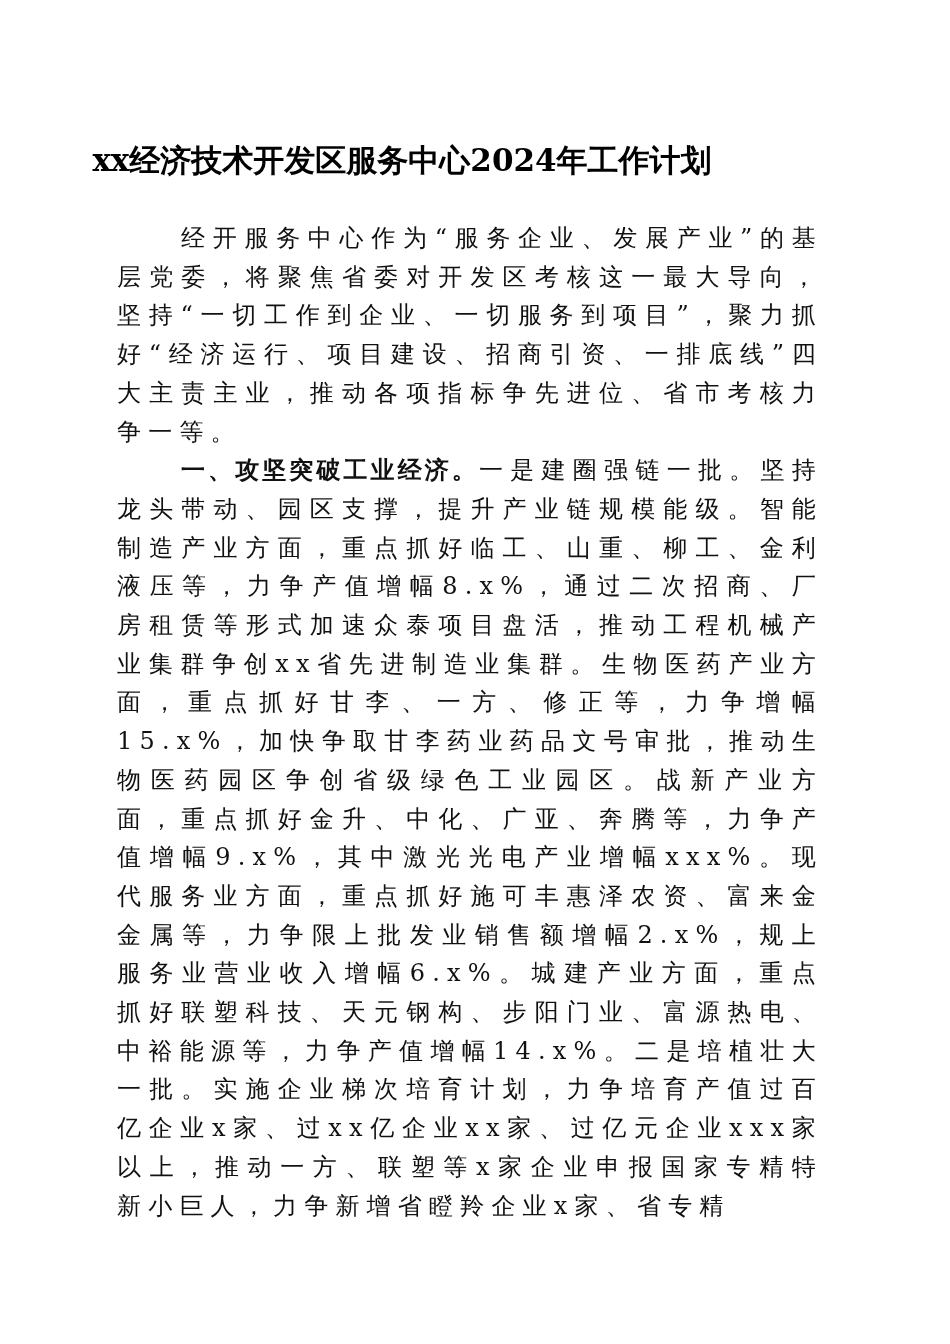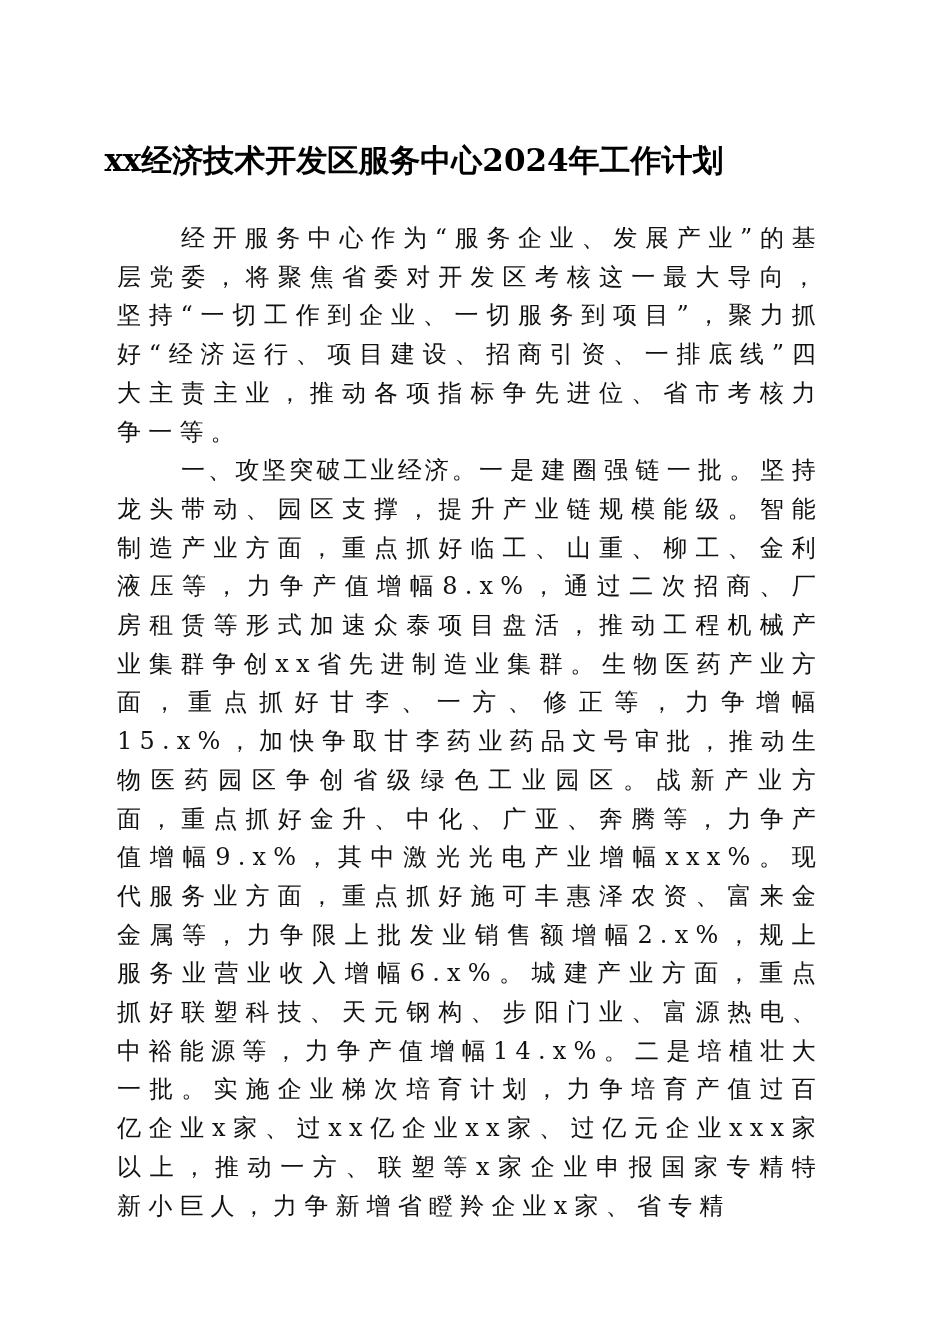--- a/index.html
+++ b/index.html
@@ -2,41 +2,41 @@
 <html><head>
   <meta charset="utf-8">
   <style>
     html, body { margin: 0; padding: 0; background: #ffffff; }
     body { width: 950px; height: 1344px; position: relative; overflow: hidden; }
     .page {
       position: absolute; left: 0; top: 0; width: 950px; height: 1344px;
       background: #ffffff;
     }
     .title {
-      position: absolute; left: 16px; top: 138px; width: 796px;
+      position: absolute; left: 4px; top: 138px; width: 796px;
       text-align: center;
       font-family: "DejaVu Serif", "Liberation Serif", serif;
       font-weight: bold;
       font-size: 31px;
       line-height: 44px;
       color: #000;
       letter-spacing: 0px;
     }
     .body {
       position: absolute; left: 117px; top: 219px; width: 706px;
       font-family: "DejaVu Serif", "Liberation Serif", serif;
       font-size: 24px;
       line-height: 38.7px;
       color: #111;
       text-align: justify;
       text-justify: inter-character;
       letter-spacing: 7.2px;
     }
     .body p { margin: 0; text-indent: 64px; }
-    .h1 { font-weight: normal; font-family: "DejaVu Sans", "Liberation Sans", sans-serif; letter-spacing: 3px; }
+    .h1 { font-weight: bold; font-family: "DejaVu Sans", "Liberation Sans", sans-serif; letter-spacing: 3px; }
   </style>
 </head>
 <body>
 
 <div class="page">
   <div class="title">xx经济技术开发区服务中心2024年工作计划</div>
   <div class="body">
     <p><span>经开服务中心作为“服务企业、发展产业”的基层党委，将聚焦省委对开发区考核这一最大导向，坚持“一切工作到企业、一切服务到项目”，聚力抓好“经济运行、项目建设、招商引资、一排底线”四大主责主业，推动各项指标争先进位、省市考核力争一等。</span></p>
     <p><span class="h1">一、攻坚突破工业经济。</span><span>一是建圈强链一批。坚持龙头带动、园区支撑，提升产业链规模能级。智能制造产业方面，重点抓好临工、山重、柳工、金利液压等，力争产值增幅8.x%，通过二次招商、厂房租赁等形式加速众泰项目盘活，推动工程机械产业集群争创xx省先进制造业集群。生物医药产业方面，重点抓好甘李、一方、修正等，力争增幅15.x%，加快争取甘李药业药品文号审批，推动生物医药园区争创省级绿色工业园区。战新产业方面，重点抓好金升、中化、广亚、奔腾等，力争产值增幅9.x%，其中激光光电产业增幅xxx%。现代服务业方面，重点抓好施可丰惠泽农资、富来金金属等，力争限上批发业销售额增幅2.x%，规上服务业营业收入增幅6.x%。城建产业方面，重点抓好联塑科技、天元钢构、步阳门业、富源热电、中裕能源等，力争产值增幅14.x%。二是培植壮大一批。实施企业梯次培育计划，力争培育产值过百亿企业x家、过xx亿企业xx家、过亿元企业xxx家以上，推动一方、联塑等x家企业申报国家专精特新小巨人，力争新增省瞪羚企业x家、省专精</span></p>
   </div>

